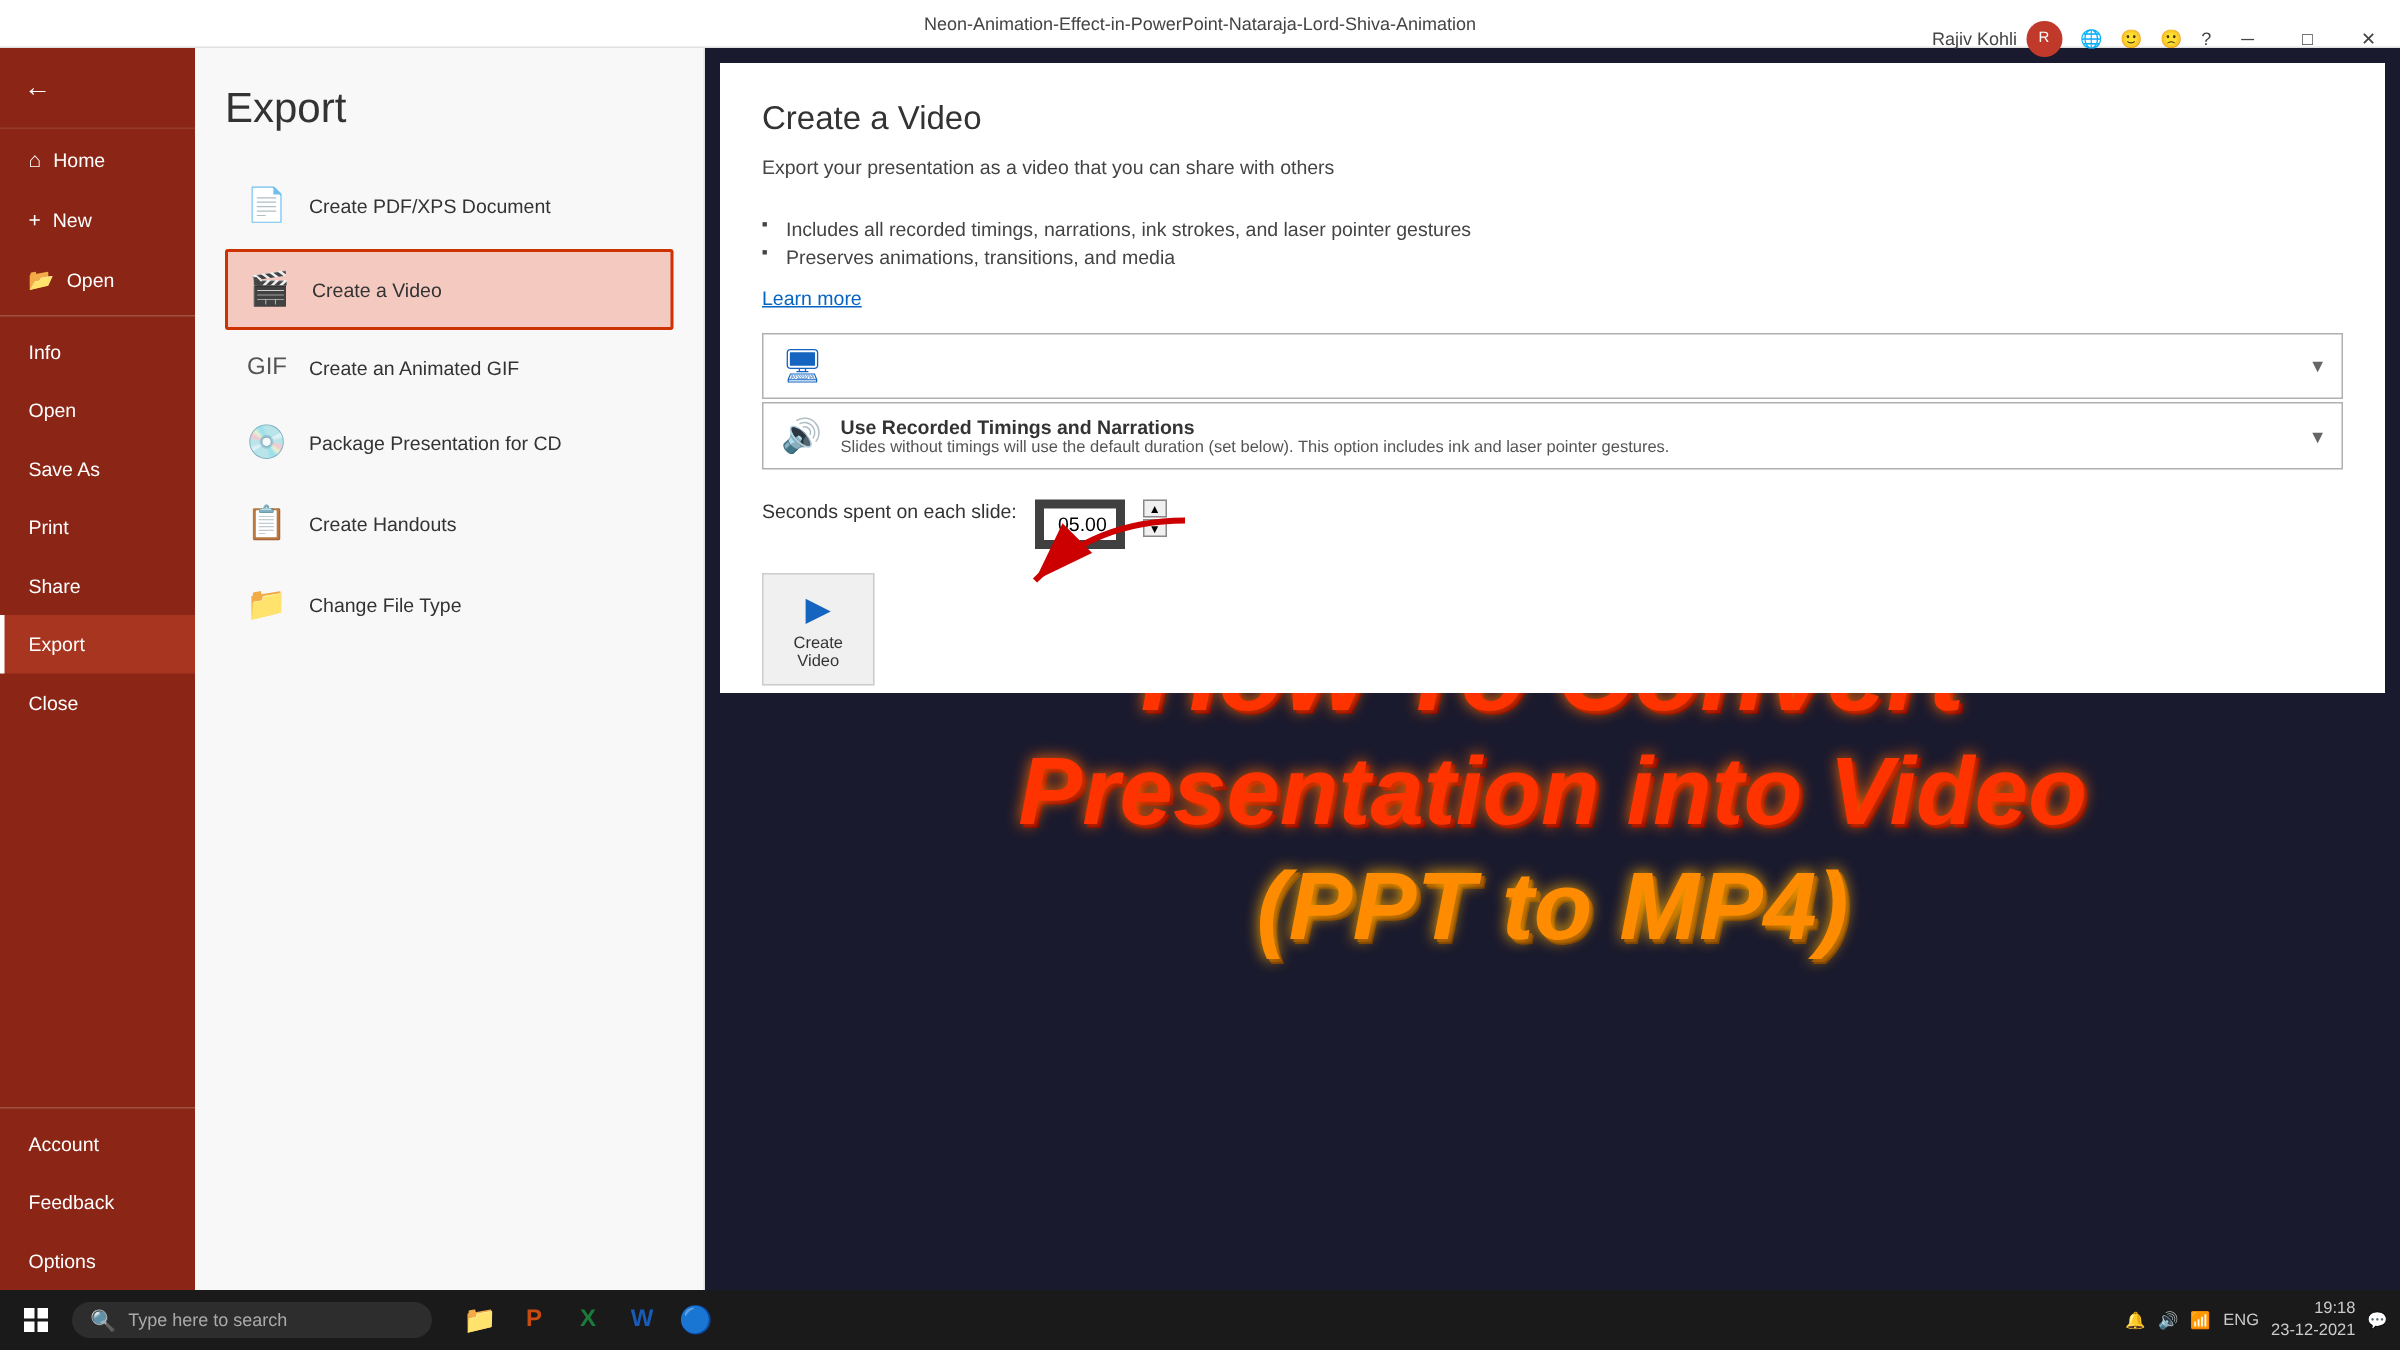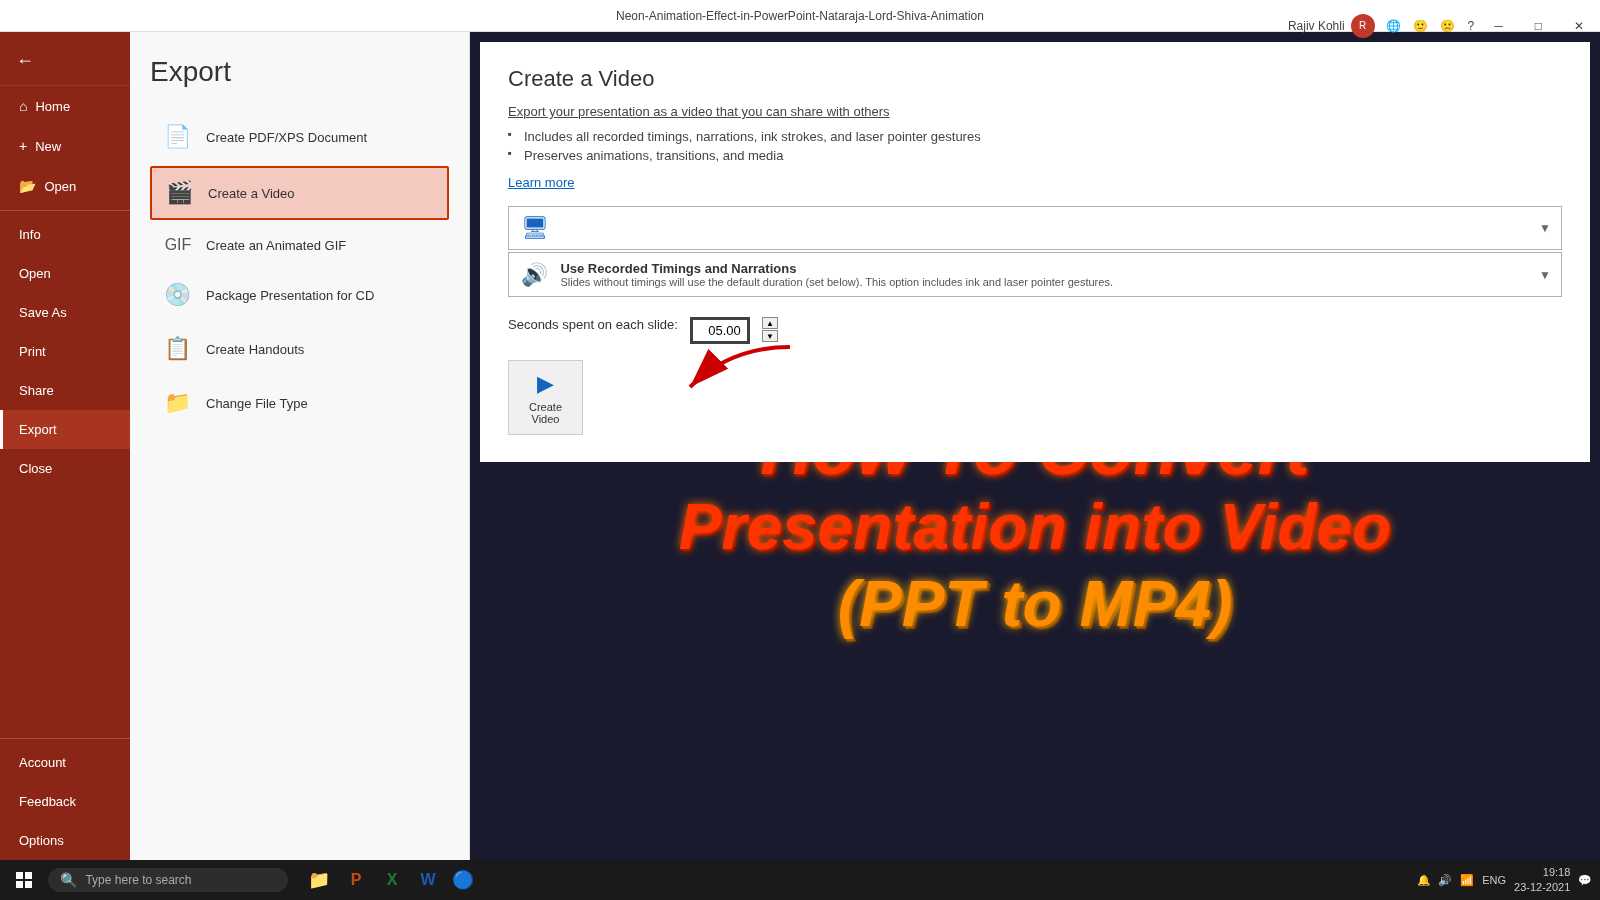--- a/index.html
+++ b/index.html
@@ -92,21 +92,21 @@
     .export-item .item-label { font-size: 13px; }
 
     
     .export-detail {
       flex: 1;
       padding: 20px 28px;
       background: #fff;
       position: relative;
     }
     .detail-title { font-size: 22px; font-weight: 400; color: #333; margin-bottom: 12px; }
-    .detail-desc { font-size: 13px; color: #444; margin-bottom: 8px; text-decoration: underline; }
+    .detail-desc { font-size: 13px; color: #444; margin-bottom: 24px; }
     .detail-bullets { list-style: none; margin-bottom: 4px; }
     .detail-bullets li { font-size: 13px; color: #444; padding: 2px 0; padding-left: 16px; position: relative; }
     .detail-bullets li::before { content: '■'; font-size: 6px; position: absolute; left: 0; top: 4px; color: #444; }
     .detail-link { font-size: 13px; color: #0563c1; cursor: pointer; text-decoration: underline; margin-top: 6px; display: inline-block; margin-bottom: 16px; }
 
     
     .video-option-box {
       border: 1px solid #b0b0b0;
       display: flex;
       align-items: center;
@@ -118,21 +118,21 @@
     }
     .video-option-box .opt-icon { font-size: 22px; color: #1565c0; margin-right: 12px; }
     .video-option-content { flex: 1; }
     .video-option-main { font-size: 13px; font-weight: 600; color: #333; }
     .video-option-sub { font-size: 11px; color: #555; }
     .dropdown-arrow { position: absolute; right: 10px; top: 50%; transform: translateY(-50%); color: #666; font-size: 12px; }
 
     .seconds-row { display: flex; align-items: flex-start; gap: 12px; margin-top: 20px; font-size: 13px; color: #333; }
     .seconds-input {
       width: 60px;
-      border: 3px solid #404040;
+      border: 6px solid #404040;
       padding: 3px 6px;
       font-size: 13px;
       text-align: right;
     }
 
     
     .create-video-btn-container { margin-top: 16px; }
     .create-video-btn {
       display: flex;
       flex-direction: column;

